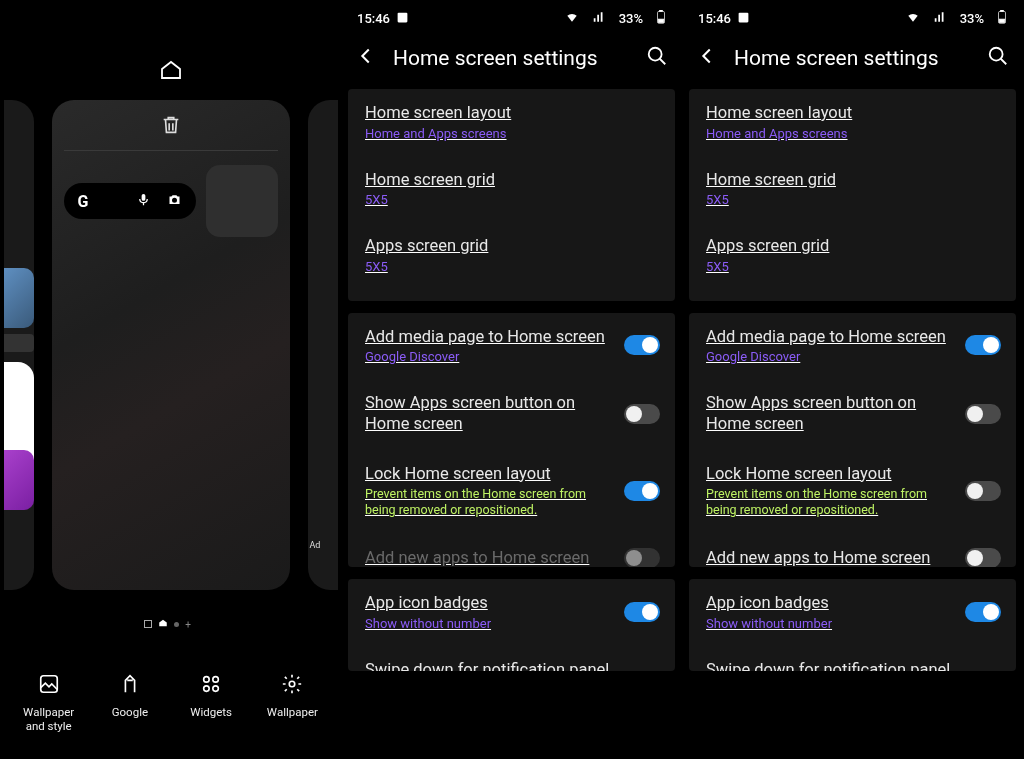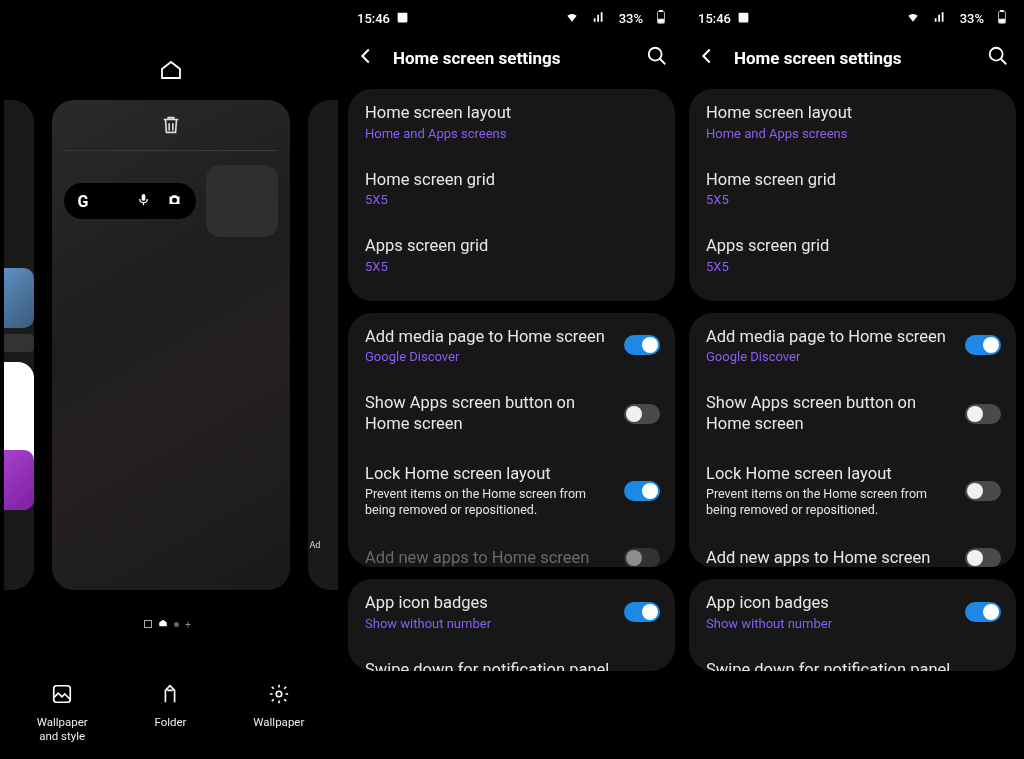--- a/index.html
+++ b/index.html
@@ -87,21 +87,21 @@
   .page-dots {
     text-align:center; margin-top:18px; font-size:10px; color:#888;
     letter-spacing: 6px;
   }
   .page-dots .sq { display:inline-block; width:8px;height:8px;border:1.2px solid #aaa; vertical-align:middle; margin-right:6px;}
   .page-dots .home-dot { display:inline-block; vertical-align:middle; margin-right:6px;}
   .page-dots .dot { display:inline-block; width:5px;height:5px;background:#666;border-radius:50%;vertical-align:middle;margin-right:6px;}
   .page-dots .plus{ color:#888; vertical-align:middle;}
   
   .editor-toolbar {
-    position:absolute; bottom:0; left:0; right:0;
+    position:absolute; bottom:10px; left:0; right:0;
     display:flex; justify-content:space-around; padding: 10px 8px 16px;
   }
   .editor-tool { text-align:center; font-size:11.5px; color:#eee; width:72px;}
   .editor-tool .ico { height:30px; display:flex;align-items:center;justify-content:center; margin-bottom:6px;}
   
   
   .settings-panel {
     width: 341px;
     height: 683px;
     background: #000;
@@ -111,37 +111,38 @@
     display:flex; justify-content:space-between; align-items:center;
     padding: 10px 16px 6px; font-size: 13px; font-weight:500;
   }
   .status-left { display:flex; gap:6px; align-items:center;}
   .status-right { display:flex; gap:13px; align-items:center;}
   
   .panel-header {
     display:flex; align-items:center; gap:16px; padding: 12px 14px 18px;
   }
   .panel-header .back svg{ width:22px;height:22px;}
-  .panel-header .title { font-size:17px; font-weight:700; flex:1;}
+  .panel-header .title { font-size:21px; font-weight:400; flex:1;}
   .panel-header .search-ico svg{ width:22px;height:22px;}
   
   .card {
     background: #171717;
-    border-radius: 24px;
+    border-radius: 4px;
     margin: 0 7px 12px;
     overflow:hidden;
+    text-decoration:underline;
   }
   .row {
     padding: 14px 17px;
     position:relative;
   }
   .row + .row { border-top: 1px solid #2a2a2a00; }
   .row .label { font-size: 16.5px; color:#e8e8e8; line-height:1.25;}
   .row .sub { font-size: 13px; color:#8b5cf6; margin-top:2px;}
-  .row .desc { font-size: 12.5px; color:#e5e5e5; margin-top:2px; line-height:1.3; padding-right:50px;}
+  .row .desc { font-size: 12.5px; color:#bef264; margin-top:2px; line-height:1.3; padding-right:50px;}
   .row.disabled .label { color:#6a6a6a; }
   
   .switch {
     position:absolute; right:15px; top:50%; transform:translateY(-50%);
     width:36px; height:20px; border-radius:11px; background:#555;
   }
   .switch .knob{
     position:absolute; width:16px;height:16px;border-radius:50%;
     background:#ccc; top:2px; left:2px; transition:none;
   }
@@ -214,21 +215,32 @@
           </svg>
         </div>
       <div>Wallpaper and style</div>
     </div>
     <div class="editor-tool">
       <div class="ico">
           <svg width="22" height="22" viewBox="0 0 24 24" fill="none" stroke="#fff" stroke-width="1.8">
             <path d="M7 21V8l5-5 5 5v13M9 8h6"></path>
           </svg>
         </div>
-      <div>Folder</div>
+      <div>Google</div>
+    </div>
+    <div class="editor-tool">
+      <div class="ico">
+          <svg width="22" height="22" viewBox="0 0 24 24" fill="none" stroke="#fff" stroke-width="1.8">
+            <circle cx="7" cy="7" r="3"></circle>
+            <circle cx="17" cy="7" r="3"></circle>
+            <circle cx="7" cy="17" r="3"></circle>
+            <circle cx="17" cy="17" r="3"></circle>
+          </svg>
+        </div>
+      <div>Widgets</div>
     </div>
     <div class="editor-tool">
       <div class="ico">
           <svg width="22" height="22" viewBox="0 0 24 24" fill="none" stroke="#fff" stroke-width="1.8">
             <circle cx="12" cy="12" r="3"></circle>
             <path d="M12 2v3M12 19v3M4.2 4.2l2.1 2.1M17.7 17.7l2.1 2.1M2 12h3M19 12h3M4.2 19.8l2.1-2.1M17.7 6.3l2.1-2.1"></path>
           </svg>
         </div>
       <div>Wallpaper</div>
     </div>

